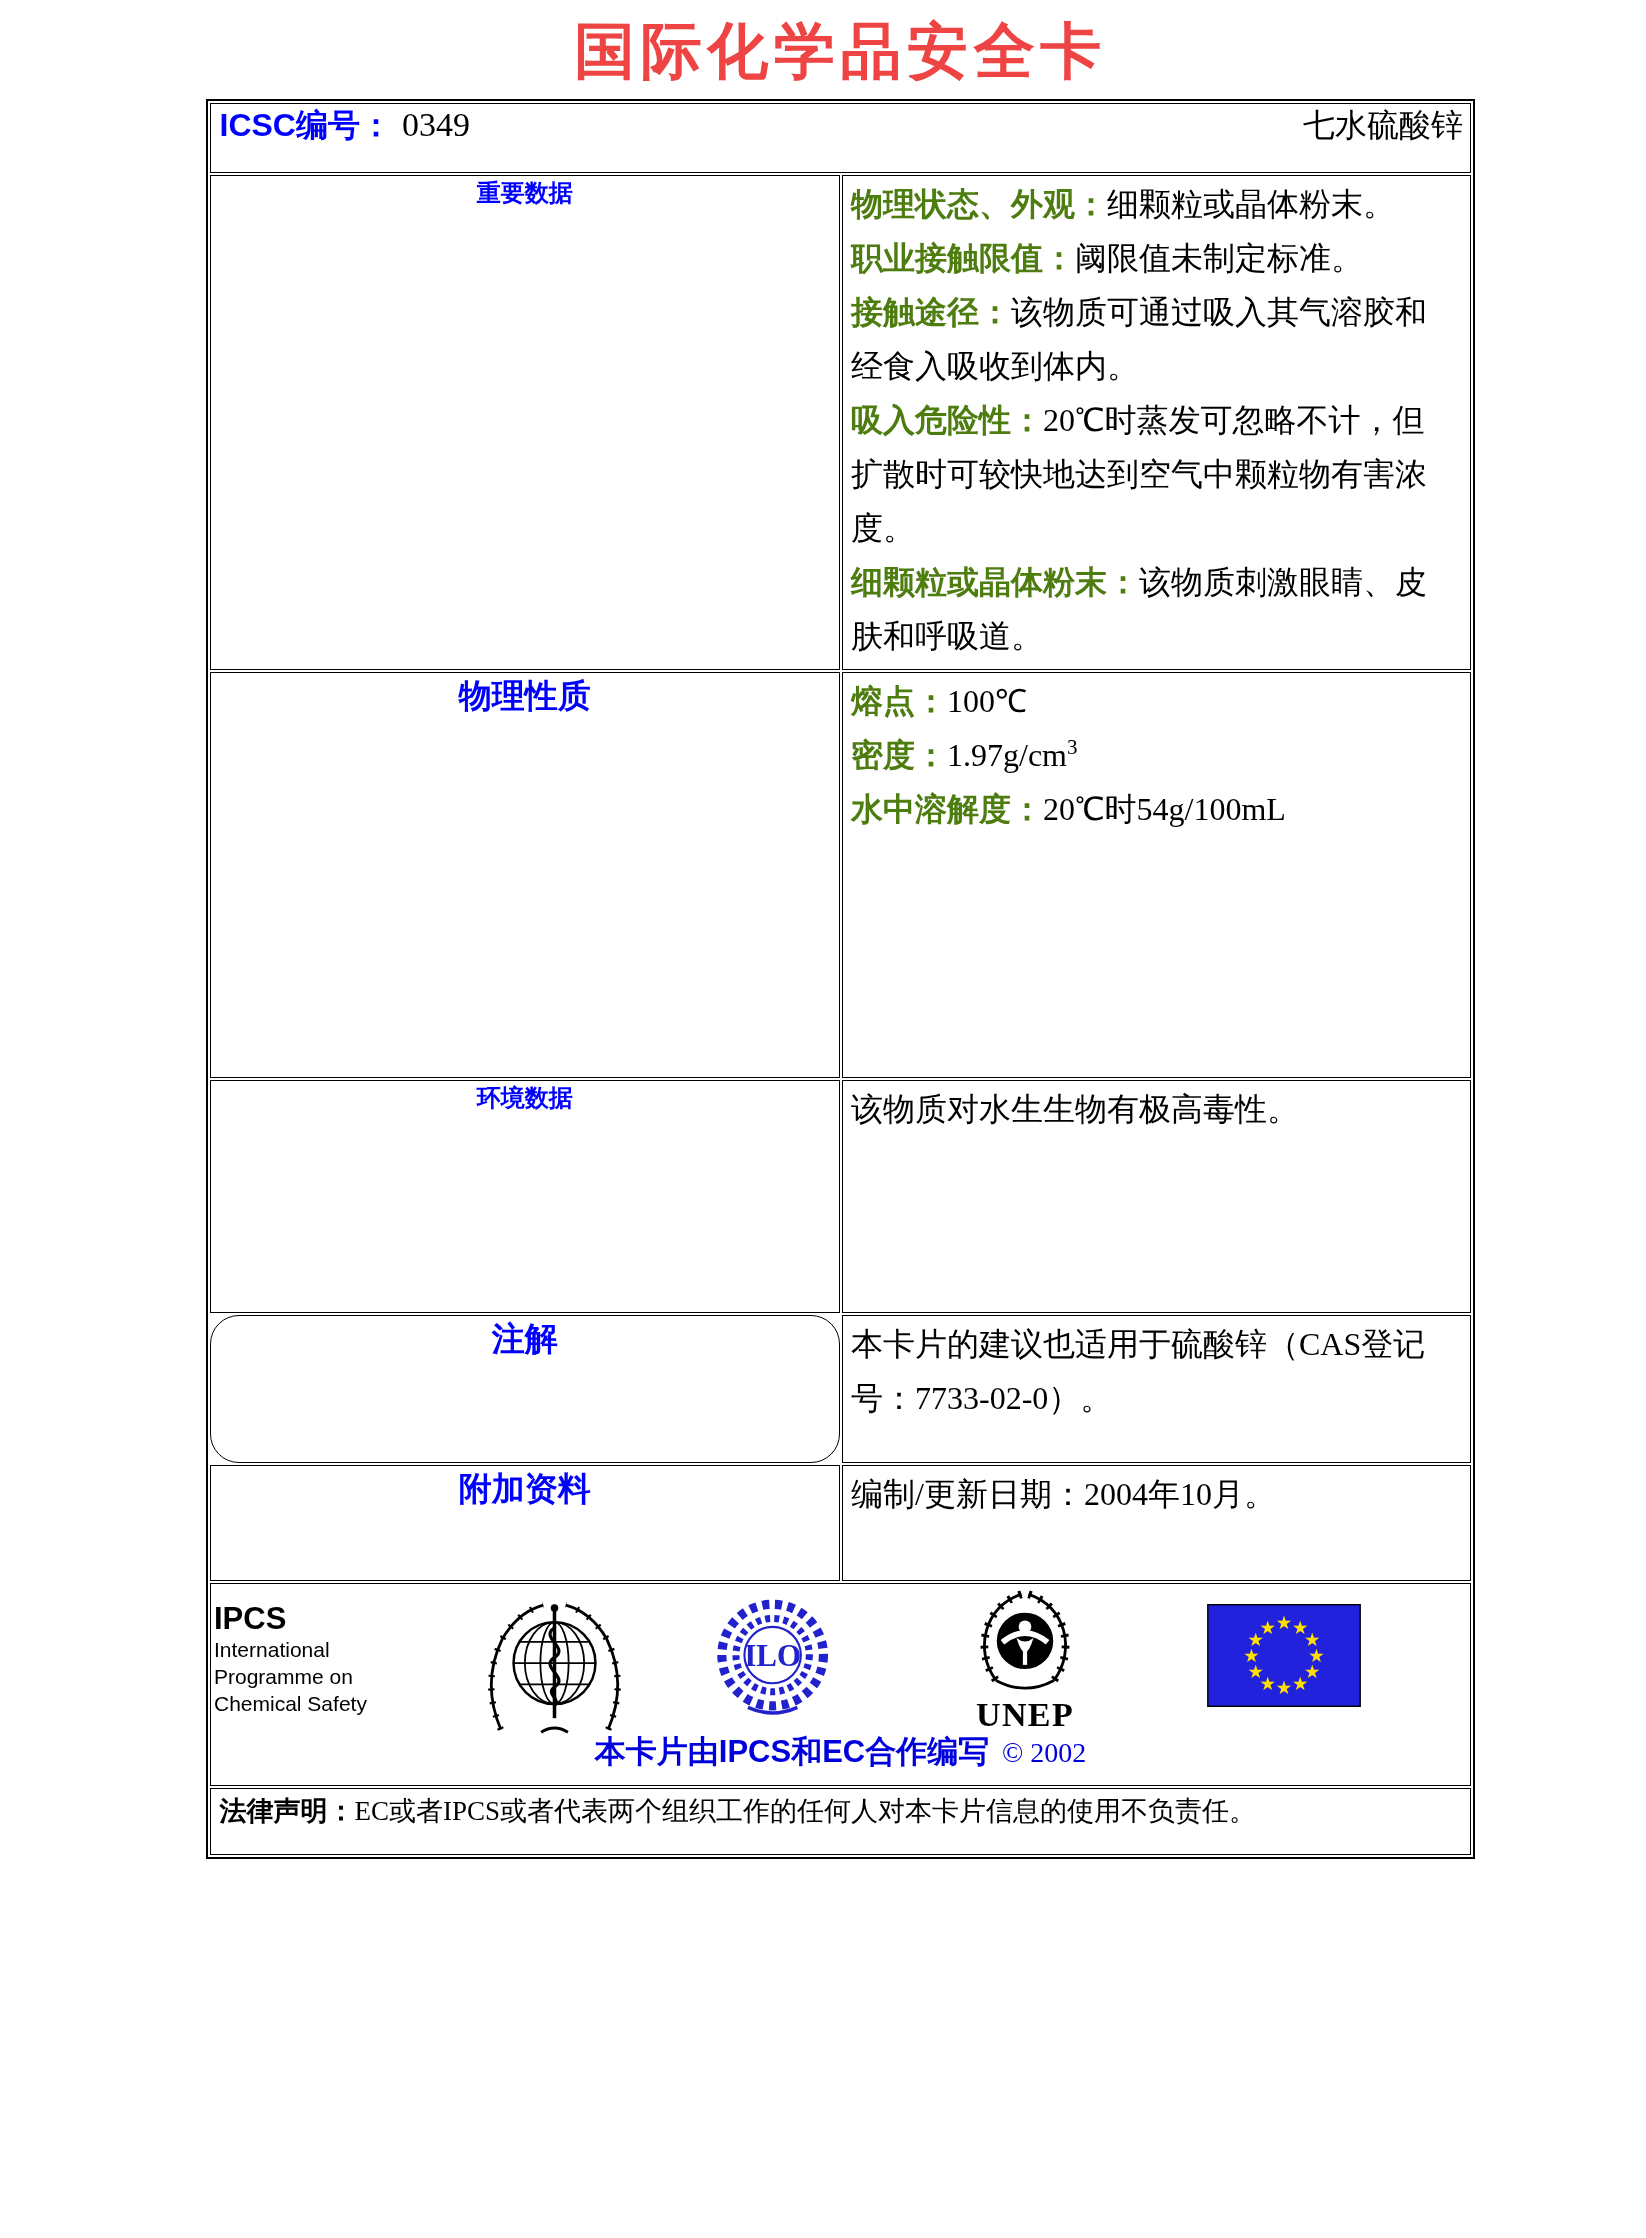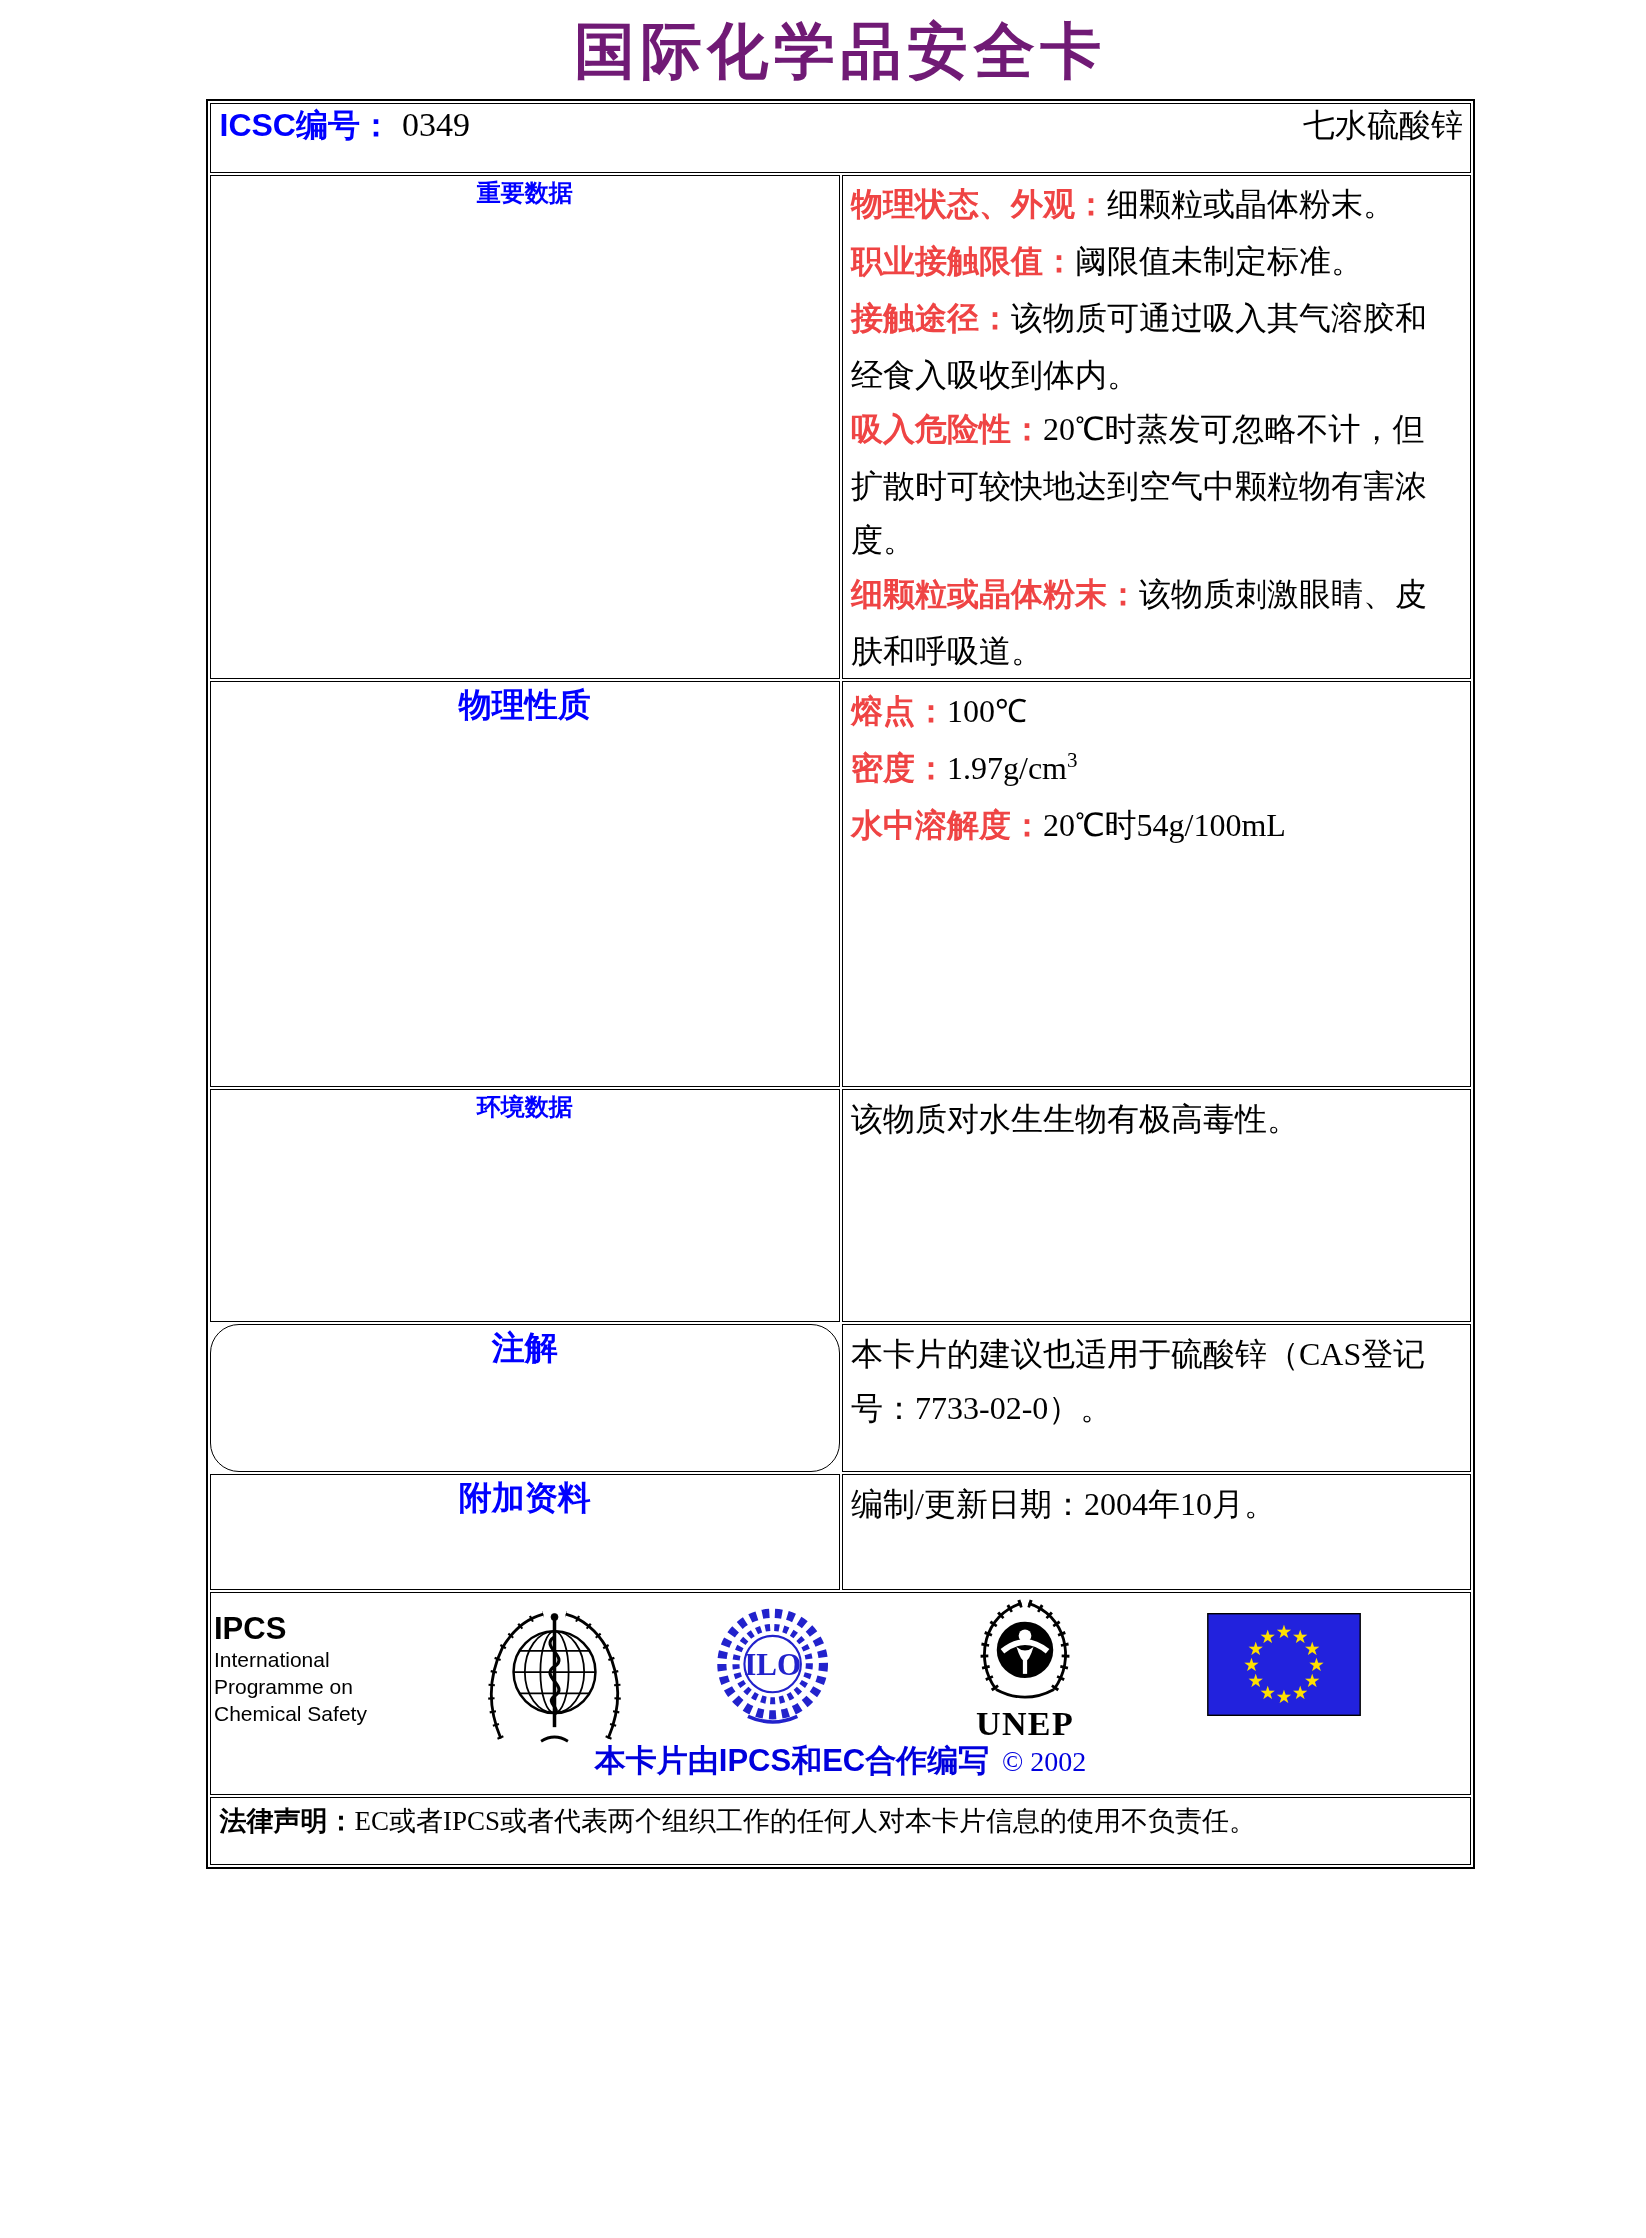--- a/index.html
+++ b/index.html
@@ -1,34 +1,34 @@
 <!DOCTYPE html>
 <html style="font-size:11.3px"><head>
 <meta charset="utf-8">
 <style>
   html,body{margin:0;padding:0;background:#ffffff;}
   body{width:1647px;height:2239px;position:relative;overflow:hidden;
        font-family:"Liberation Serif",serif;color:#000;}
 
   .page-title{position:absolute;top:11.3px;left:206px;width:1269px;
     text-align:center;font-size:61px;font-weight:bold;letter-spacing:5.6px;
-    color:#701a75;font-family:"Liberation Serif",serif;}
+    color:#ef4444;font-family:"Liberation Serif",serif;}
 
   table.card{position:absolute;left:206px;top:99px;width:1269px;
     border-collapse:separate;border-spacing:2.8px;border:2.1px solid #000;
     table-layout:fixed;}
   table.card td{border:1.4px solid #000;background:#fff;vertical-align:top;}
 
   td.label-cell{width:176px;text-align:center;vertical-align:middle;
     color:#0000FF;font-family:"Liberation Sans",sans-serif;font-weight:bold;}
   .label-sm{font-size:24px;}
   .label-lg{font-size:33px;}
 
   td.content-cell{padding:1.4px 30px 0 8.5px;font-size:32px;line-height:54px;}
-  .field{color:#ef4444;font-family:Liberation Mono, monospace;font-weight:bold;}
+  .field{color:#4d7c0f;font-family:Liberation Serif, serif;font-weight:bold;}
   .line sup{font-size:21px;line-height:0;}
 
   td.header-cell{height:68px;vertical-align:middle;padding:0 7px 0 8.5px;}
   .header-flex{display:flex;justify-content:space-between;align-items:flex-start;}
   .icsc-label{color:#0000FF;font-family:"Liberation Sans",sans-serif;
     font-weight:bold;font-size:32px;}
   .icsc-number{font-size:34px;margin-left:10px;}
   .chem-name{font-size:32px;}
 
   td.footer-cell{height:201px;padding:0;}

